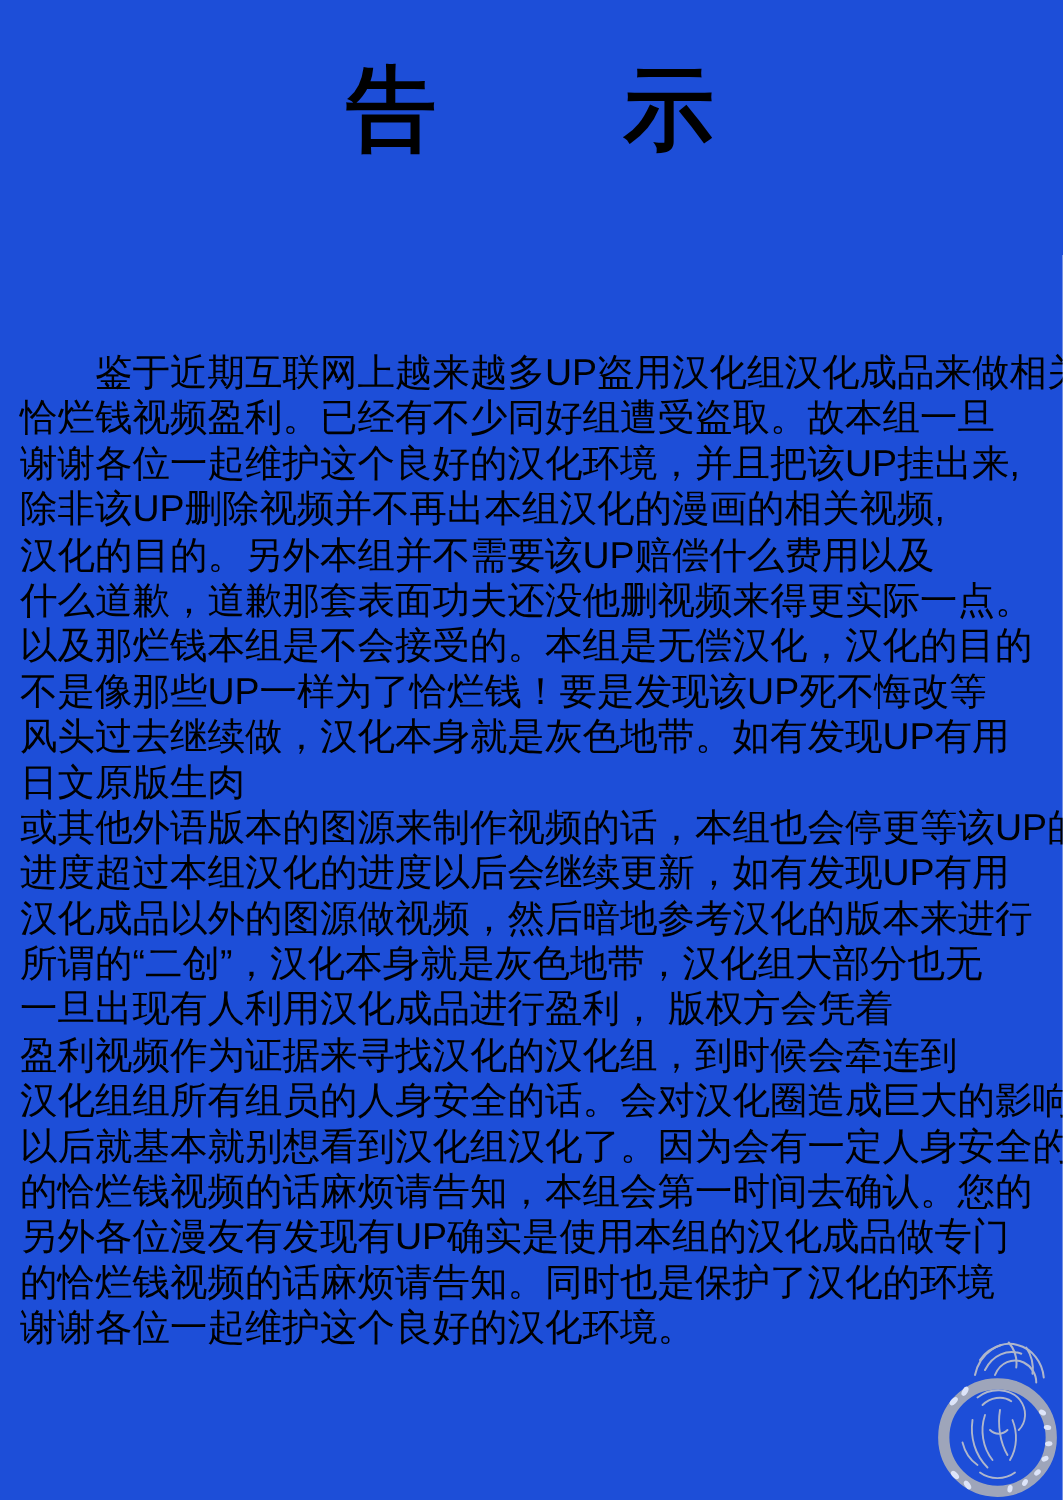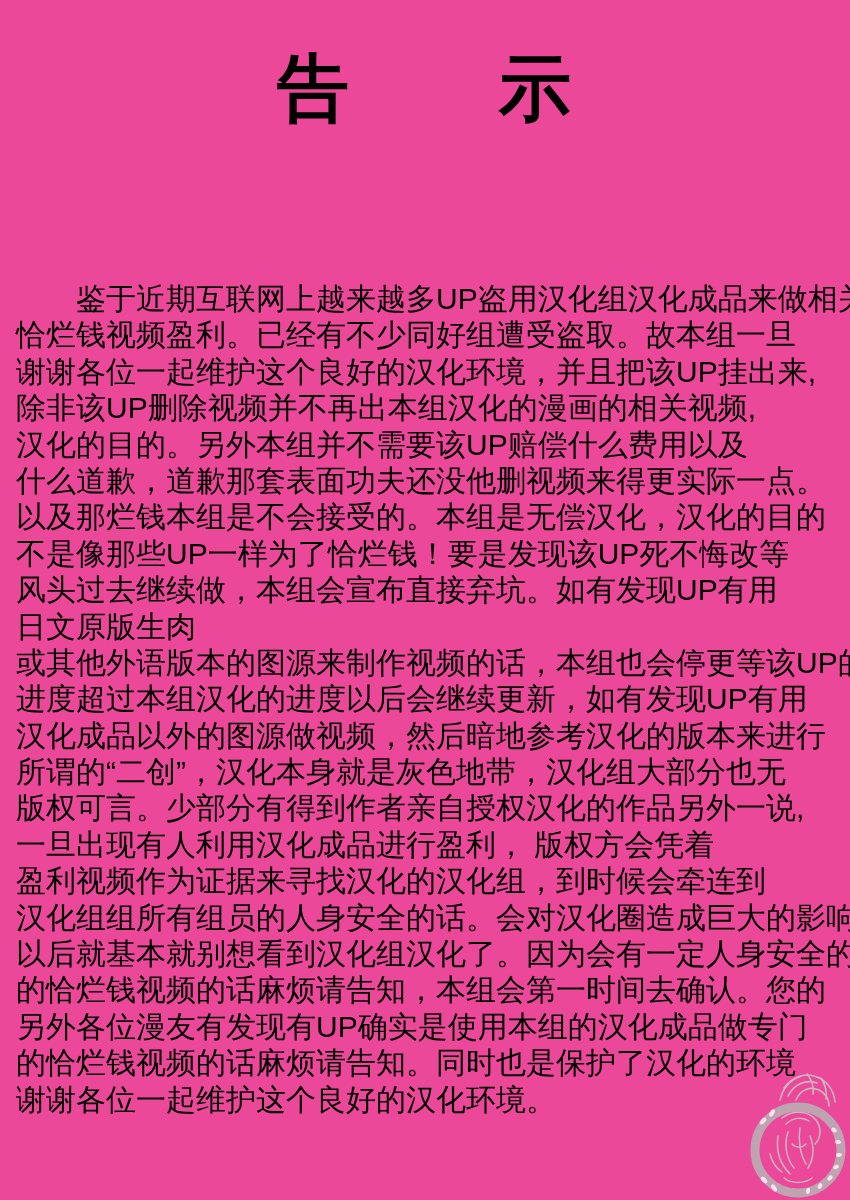--- a/index.html
+++ b/index.html
@@ -5,21 +5,21 @@
   html, body { margin: 0; padding: 0; }
   body {
     width: 850px; height: 1200px;
     background: #ffffff;
     font-family: "Liberation Sans", sans-serif;
     position: relative;
     overflow: hidden;
   }
   .page {
     position: absolute; inset: 0;
-    background: #ec4899;
+    background: #1d4ed8;
   }
   .notice-title {
     position: absolute;
     top: 38px; left: 0;
     width: 850px;
     margin: 0;
     text-align: center;
     font-size: 72px;
     line-height: 100px;
     font-weight: bold;
@@ -60,27 +60,26 @@
 
   <div class="notice-body">
     <div class="notice-line">　　鉴于近期互联网上越来越多UP盗用汉化组汉化成品来做相关</div>
     <div class="notice-line">恰烂钱视频盈利。已经有不少同好组遭受盗取。故本组一旦</div>
     <div class="notice-line">谢谢各位一起维护这个良好的汉化环境，并且把该UP挂出来,</div>
     <div class="notice-line">除非该UP删除视频并不再出本组汉化的漫画的相关视频,</div>
     <div class="notice-line">汉化的目的。另外本组并不需要该UP赔偿什么费用以及</div>
     <div class="notice-line">什么道歉，道歉那套表面功夫还没他删视频来得更实际一点。</div>
     <div class="notice-line">以及那烂钱本组是不会接受的。本组是无偿汉化，汉化的目的</div>
     <div class="notice-line">不是像那些UP一样为了恰烂钱！要是发现该UP死不悔改等</div>
-    <div class="notice-line">风头过去继续做，本组会宣布直接弃坑。如有发现UP有用</div>
+    <div class="notice-line">风头过去继续做，汉化本身就是灰色地带。如有发现UP有用</div>
     <div class="notice-line">日文原版生肉</div>
     <div class="notice-line">或其他外语版本的图源来制作视频的话，本组也会停更等该UP的</div>
     <div class="notice-line">进度超过本组汉化的进度以后会继续更新，如有发现UP有用</div>
     <div class="notice-line">汉化成品以外的图源做视频，然后暗地参考汉化的版本来进行</div>
     <div class="notice-line">所谓的“二创”，汉化本身就是灰色地带，汉化组大部分也无</div>
-    <div class="notice-line">版权可言。少部分有得到作者亲自授权汉化的作品另外一说,</div>
     <div class="notice-line">一旦出现有人利用汉化成品进行盈利， 版权方会凭着</div>
     <div class="notice-line">盈利视频作为证据来寻找汉化的汉化组，到时候会牵连到</div>
     <div class="notice-line">汉化组组所有组员的人身安全的话。会对汉化圈造成巨大的影响,</div>
     <div class="notice-line">以后就基本就别想看到汉化组汉化了。因为会有一定人身安全的</div>
     <div class="notice-line">的恰烂钱视频的话麻烦请告知，本组会第一时间去确认。您的</div>
     <div class="notice-line">另外各位漫友有发现有UP确实是使用本组的汉化成品做专门</div>
     <div class="notice-line">的恰烂钱视频的话麻烦请告知。同时也是保护了汉化的环境</div>
     <div class="notice-line">谢谢各位一起维护这个良好的汉化环境。</div>
   </div>
 

